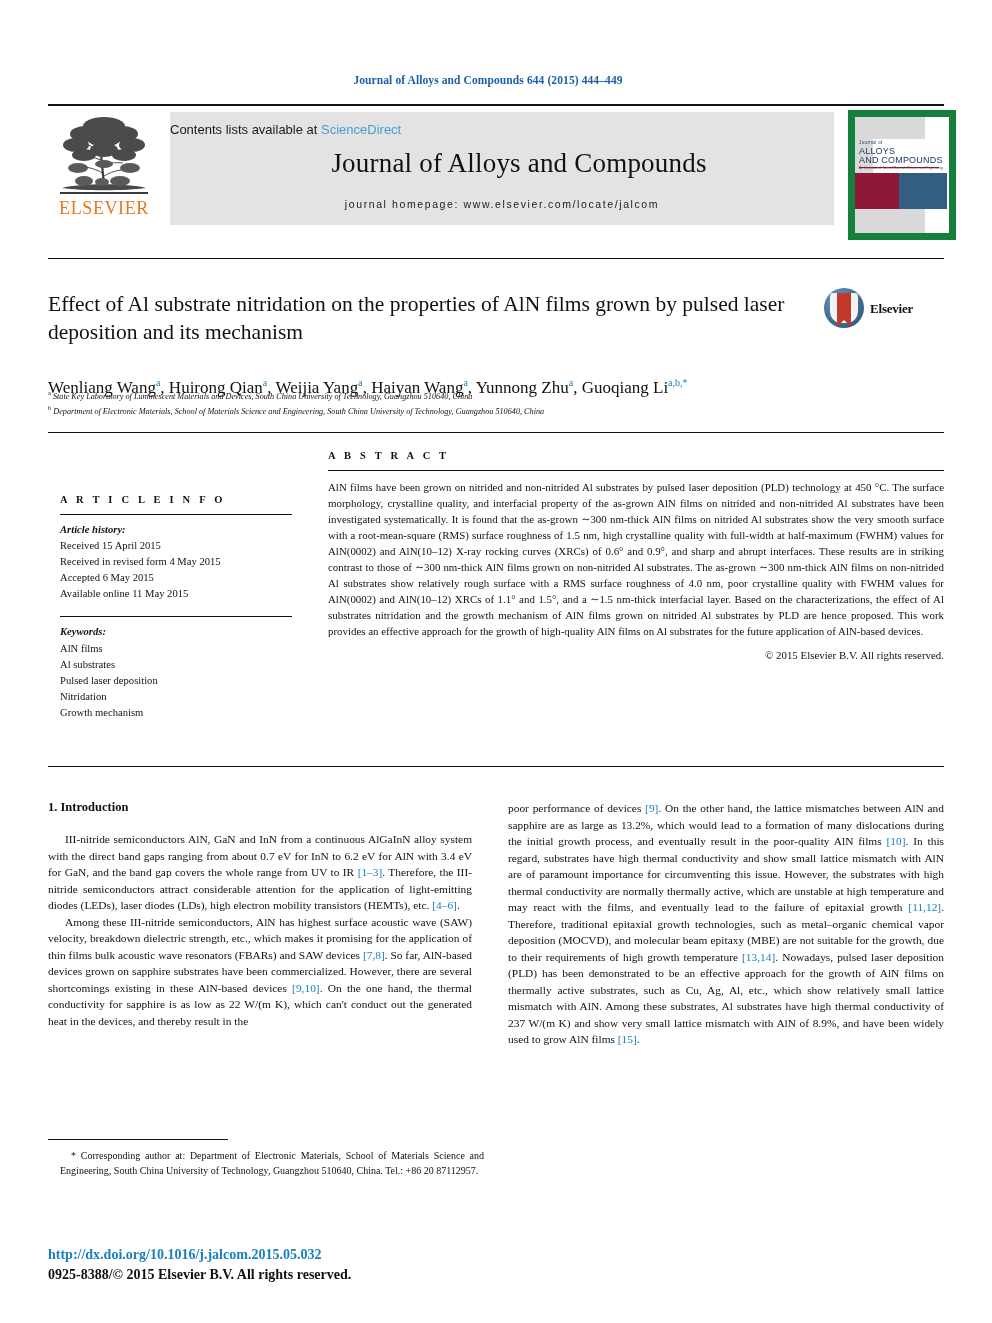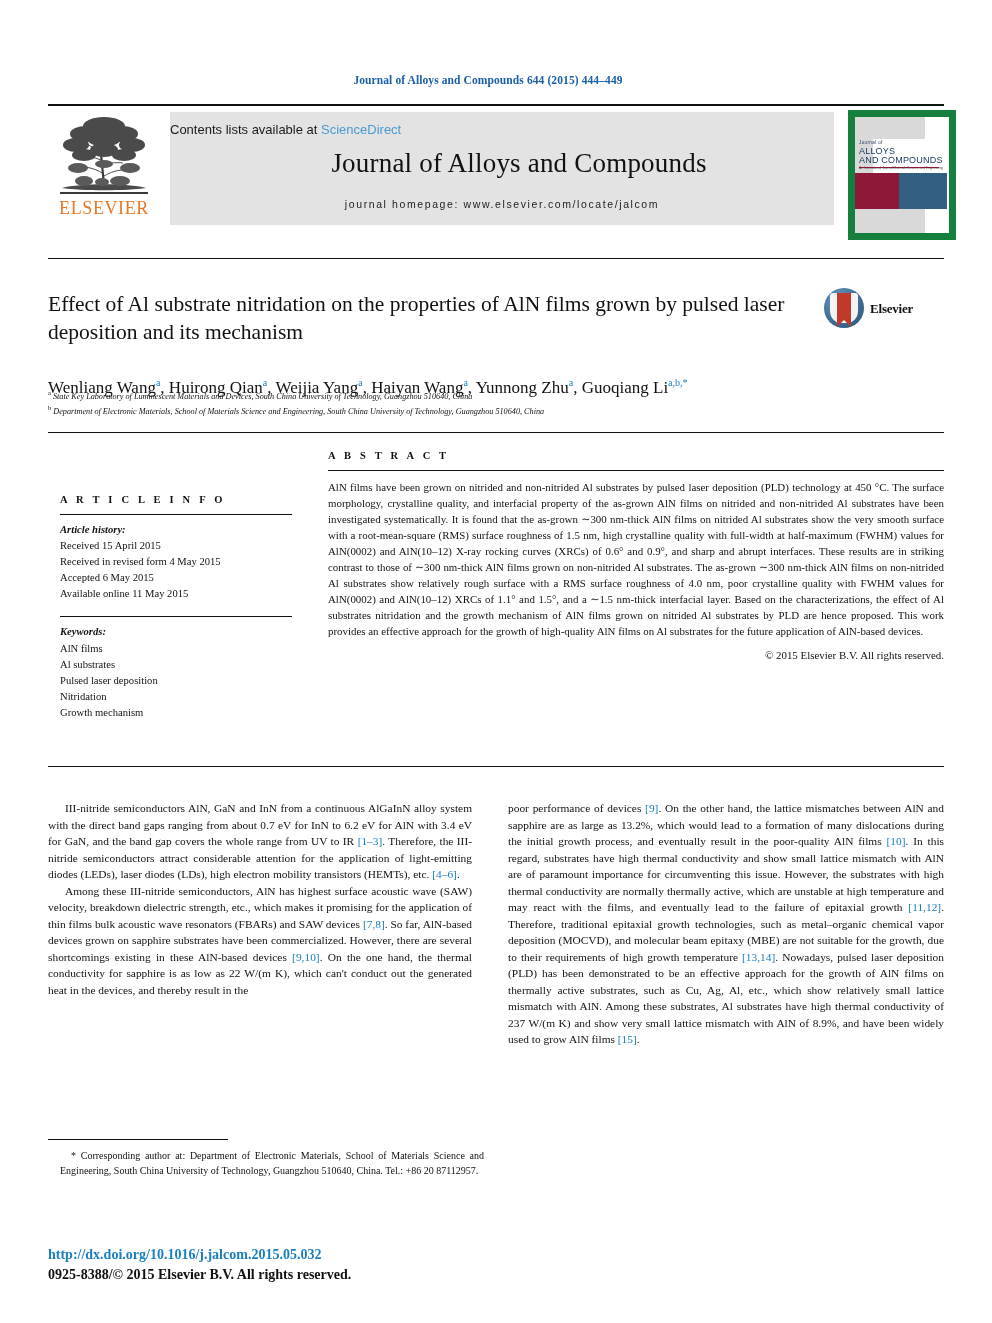--- a/index.html
+++ b/index.html
@@ -490,20 +490,21 @@
   <div class="abs-col">
     <div class="colhead">A B S T R A C T</div>
     <div class="abs-rule"></div>
     <div class="abs-text">AlN films have been grown on nitrided and non-nitrided Al substrates by pulsed laser deposition (PLD) technology at 450 °C. The surface morphology, crystalline quality, and interfacial property of the as-grown AlN films on nitrided and non-nitrided Al substrates have been investigated systematically. It is found that the as-grown ∼300 nm-thick AlN films on nitrided Al substrates show the very smooth surface with a root-mean-square (RMS) surface roughness of 1.5 nm, high crystalline quality with full-width at half-maximum (FWHM) values for AlN(0002) and AlN(10–12) X-ray rocking curves (XRCs) of 0.6° and 0.9°, and sharp and abrupt interfaces. These results are in striking contrast to those of ∼300 nm-thick AlN films grown on non-nitrided Al substrates. The as-grown ∼300 nm-thick AlN films on non-nitrided Al substrates show relatively rough surface with a RMS surface roughness of 4.0 nm, poor crystalline quality with FWHM values for AlN(0002) and AlN(10–12) XRCs of 1.1° and 1.5°, and a ∼1.5 nm-thick interfacial layer. Based on the characterizations, the effect of Al substrates nitridation and the growth mechanism of AlN films grown on nitrided Al substrates by PLD are hence proposed. This work provides an effective approach for the growth of high-quality AlN films on Al substrates for the future application of AlN-based devices.</div>
     <div class="abs-copy">© 2015 Elsevier B.V. All rights reserved.</div>
   </div>
 
   <div class="rule-abs-bot"></div>
 
   <div class="body-left">
+    <div class="sec-title">1. Introduction</div>
     <p class="para">III-nitride semiconductors AlN, GaN and InN from a continuous AlGaInN alloy system with the direct band gaps ranging from about 0.7 eV for InN to 6.2 eV for AlN with 3.4 eV for GaN, and the band gap covers the whole range from UV to IR <span class="ref">[1–3]</span>. Therefore, the III-nitride semiconductors attract considerable attention for the application of light-emitting diodes (LEDs), laser diodes (LDs), high electron mobility transistors (HEMTs), etc. <span class="ref">[4–6]</span>.</p>
     <p class="para">Among these III-nitride semiconductors, AlN has highest surface acoustic wave (SAW) velocity, breakdown dielectric strength, etc., which makes it promising for the application of thin films bulk acoustic wave resonators (FBARs) and SAW devices <span class="ref">[7,8]</span>. So far, AlN-based devices grown on sapphire substrates have been commercialized. However, there are several shortcomings existing in these AlN-based devices <span class="ref">[9,10]</span>. On the one hand, the thermal conductivity for sapphire is as low as 22 W/(m K), which can't conduct out the generated heat in the devices, and thereby result in the</p>
   </div>
 
   <div class="body-right">
     <p class="para" style="text-indent:0">poor performance of devices <span class="ref">[9]</span>. On the other hand, the lattice mismatches between AlN and sapphire are as large as 13.2%, which would lead to a formation of many dislocations during the initial growth process, and eventually result in the poor-quality AlN films <span class="ref">[10]</span>. In this regard, substrates have high thermal conductivity and show small lattice mismatch with AlN are of paramount importance for circumventing this issue. However, the substrates with high thermal conductivity are normally thermally active, which are unstable at high temperature and may react with the films, and eventually lead to the failure of epitaxial growth <span class="ref">[11,12]</span>. Therefore, traditional epitaxial growth technologies, such as metal–organic chemical vapor deposition (MOCVD), and molecular beam epitaxy (MBE) are not suitable for the growth, due to their requirements of high growth temperature <span class="ref">[13,14]</span>. Nowadays, pulsed laser deposition (PLD) has been demonstrated to be an effective approach for the growth of AlN films on thermally active substrates, such as Cu, Ag, Al, etc., which show relatively small lattice mismatch with AlN. Among these substrates, Al substrates have high thermal conductivity of 237 W/(m K) and show very small lattice mismatch with AlN of 8.9%, and have been widely used to grow AlN films <span class="ref">[15]</span>.</p>
   </div>
 
   <div class="foot-rule"></div>
   <div class="footnote">

